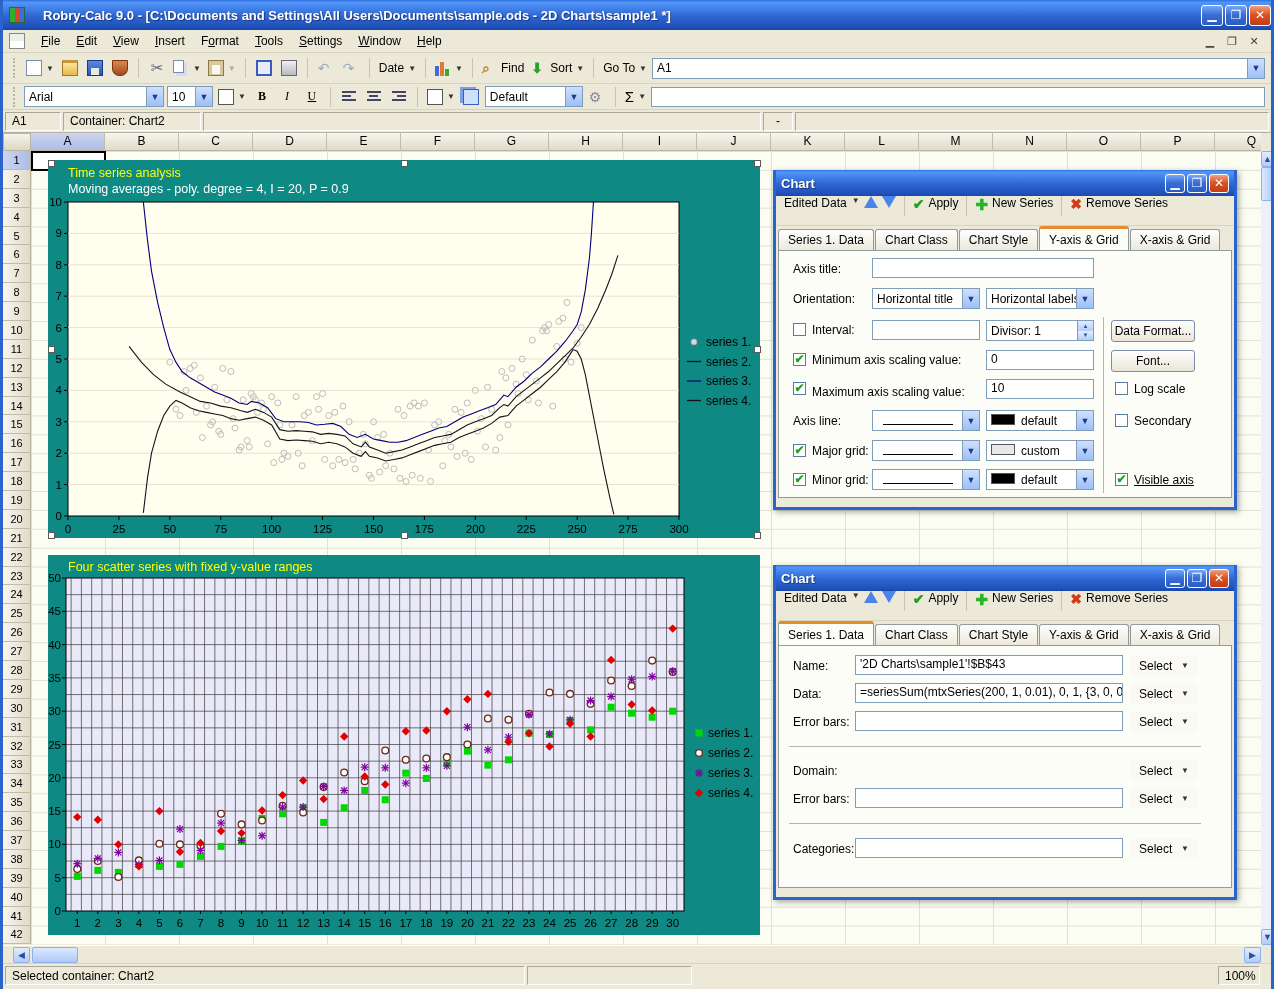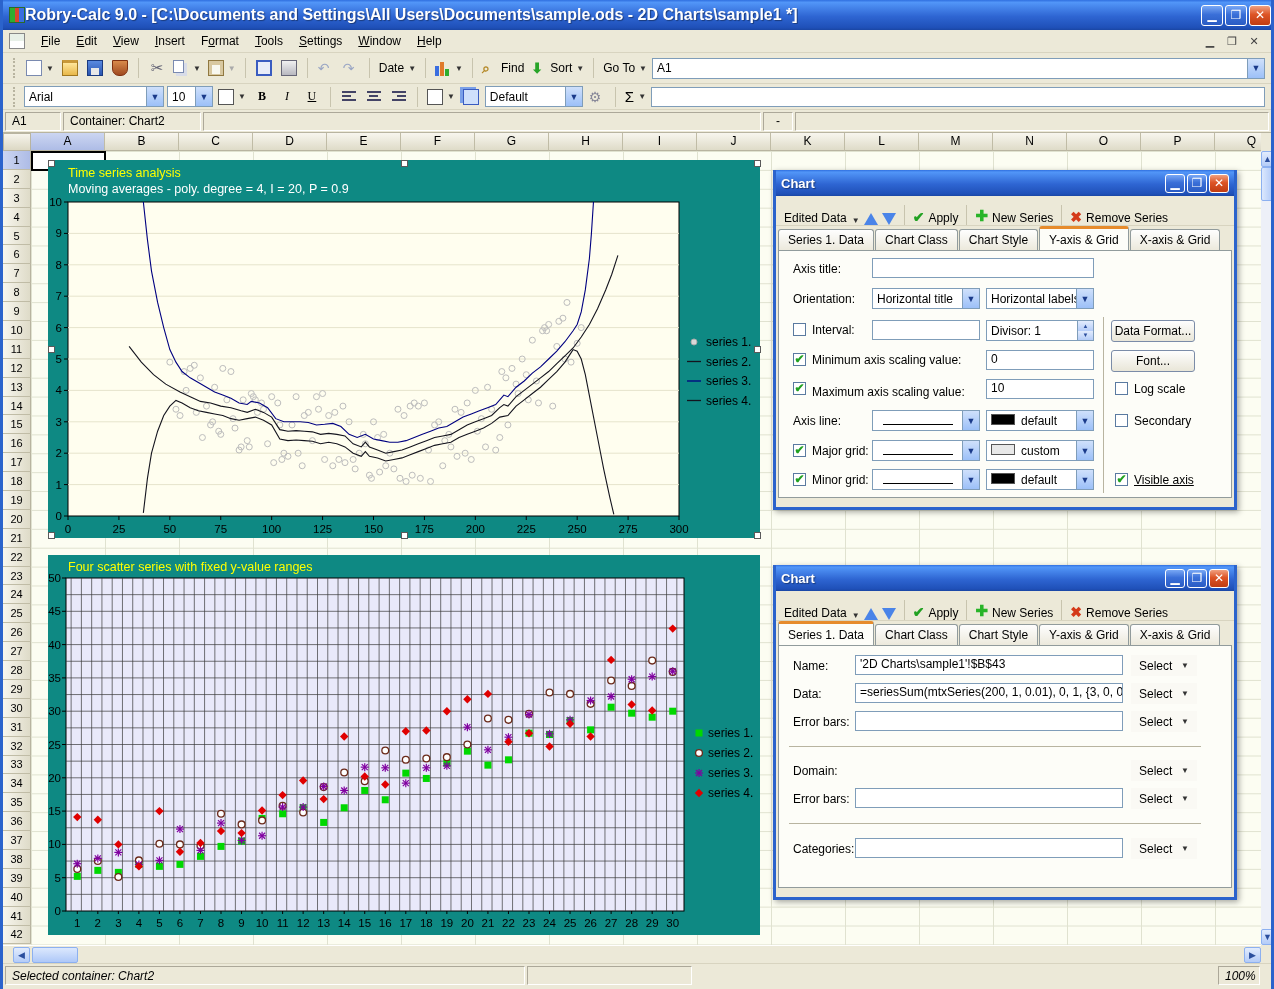--- a/index.html
+++ b/index.html
@@ -5,21 +5,21 @@
   * { margin:0; padding:0; box-sizing:border-box; }
   html,body { font-family:"Liberation Sans", sans-serif; }
   #app { position:relative; width:1274px; height:989px; background:#ECE9D8; overflow:hidden;
          border-left:3px solid #2b63cc; border-right:3px solid #2b63cc; font-size:12px; color:#000; }
   .abs { position:absolute; }
 
   
   .titlebar { left:-3px; top:0; width:1274px; height:30px;
     background:linear-gradient(180deg,#2f6fe0 0%,#5296f8 8%,#2e65d2 55%,#1f50b8 92%,#1a46a4 100%);
     display:flex; align-items:center; padding:0 6px; }
-  .titlebar .title { color:#fff; font-weight:bold; font-size:16px; text-shadow:1px 1px 1px #1a3a7a; margin-left:0;
+  .titlebar .title { color:#fff; font-weight:bold; font-size:13px; text-shadow:1px 1px 1px #1a3a7a; margin-left:18px;
     white-space:nowrap; overflow:hidden; }
   .appicon { width:16px; height:16px; background:#fff; border:1px solid #2a6a2a; display:inline-block;
     background:linear-gradient(90deg,#2fae2f 33%,#d8442f 33%,#d8442f 66%,#3a6ee0 66%),linear-gradient(#fff,#fff); }
   .winbtns { margin-left:auto; display:flex; gap:2px; }
   .xpbtn { width:22px; height:21px; border:1px solid #fff; border-radius:3px; color:#fff; font-size:12px;
     display:flex; align-items:center; justify-content:center;
     background:linear-gradient(180deg,#79a8f5,#3a6fd8 45%,#2a5cc4); }
   .xpbtn.close { background:linear-gradient(180deg,#f0a080,#dd5426 45%,#c03c12); }
 
   
@@ -101,29 +101,29 @@
   .sbtn { width:17px; height:16px; background:linear-gradient(#e2ecfd,#b4ccf8); border:1px solid #8cb0f0; border-radius:2px;
     color:#2b4f9e; font-size:9px; display:flex; align-items:center; justify-content:center; }
   .sthumb { width:46px; height:16px; background:linear-gradient(#dce8fd,#aec8f8); border:1px solid #8cb0f0; border-radius:2px; margin-left:2px; }
   .vscroll { left:1258px; top:151px; width:13px; height:794px; background:#EDF0F8; }
   .vscroll .sbtn { width:13px; height:16px; }
   .vthumb { position:absolute; left:0; top:16px; width:13px; height:34px; background:linear-gradient(90deg,#dce8fd,#aec8f8); border:1px solid #8cb0f0; border-radius:2px; }
 
   
   .statusbar { left:0; top:963px; width:1268px; height:23px; background:#ECE9D8; border-top:1px solid #d8d4c0; }
   .spanel { position:absolute; top:2px; height:19px; border:1px solid; border-color:#aca899 #fff #fff #aca899;
-    display:flex; align-items:center; padding:0 6px; font-size:12px; white-space:nowrap; overflow:hidden;font-style:italic; }
+    display:flex; align-items:center; padding:0 6px; font-size:12px; white-space:nowrap; overflow:hidden; }
 
   
   .dialog { width:464px; background:#ECE9D8; border:3px solid #2b63cc; border-top:none; box-shadow:2px 2px 6px rgba(0,0,0,.35); }
   .dtitle { height:26px; margin:0 -0px; background:linear-gradient(180deg,#2f6fe0 0%,#5296f8 8%,#2e65d2 55%,#1f50b8 92%,#1a46a4 100%);
     display:flex; align-items:center; padding:0 5px; }
   .dtitle .t { color:#fff; font-weight:bold; font-size:13px; text-shadow:1px 1px 1px #1a3a7a; }
   .dtitle .winbtns .xpbtn { width:20px; height:19px; }
-  .dtoolbar { height:30px; display:flex; align-items:flex-end; gap:4px; padding:0 8px; border-bottom:1px solid #d8d4c0; }
+  .dtoolbar { height:30px; display:flex; align-items:flex-start; gap:4px; padding:0 8px; border-bottom:1px solid #d8d4c0; }
   .dtoolbar .lbl { font-size:12px; }
   .chk-green { color:#21A121; font-weight:bold; font-size:14px; }
   .plus-green { color:#28b428; font-weight:bold; font-size:15px; }
   .x-red { color:#D43A1A; font-weight:bold; font-size:14px; }
   .arrow-up, .arrow-dn { width:0; height:0; border-left:7px solid transparent; border-right:7px solid transparent; }
   .arrow-up { border-bottom:12px solid #4a84e8; }
   .arrow-dn { border-top:12px solid #4a84e8; }
   .tabs { display:flex; align-items:flex-end; height:24px; padding:0 2px; position:relative; }
   .tab { height:21px; padding:0 9px; font-size:12px; display:flex; align-items:center;
     background:linear-gradient(#fefefe,#ece9dc); border:1px solid #919B9C; border-bottom:none;

